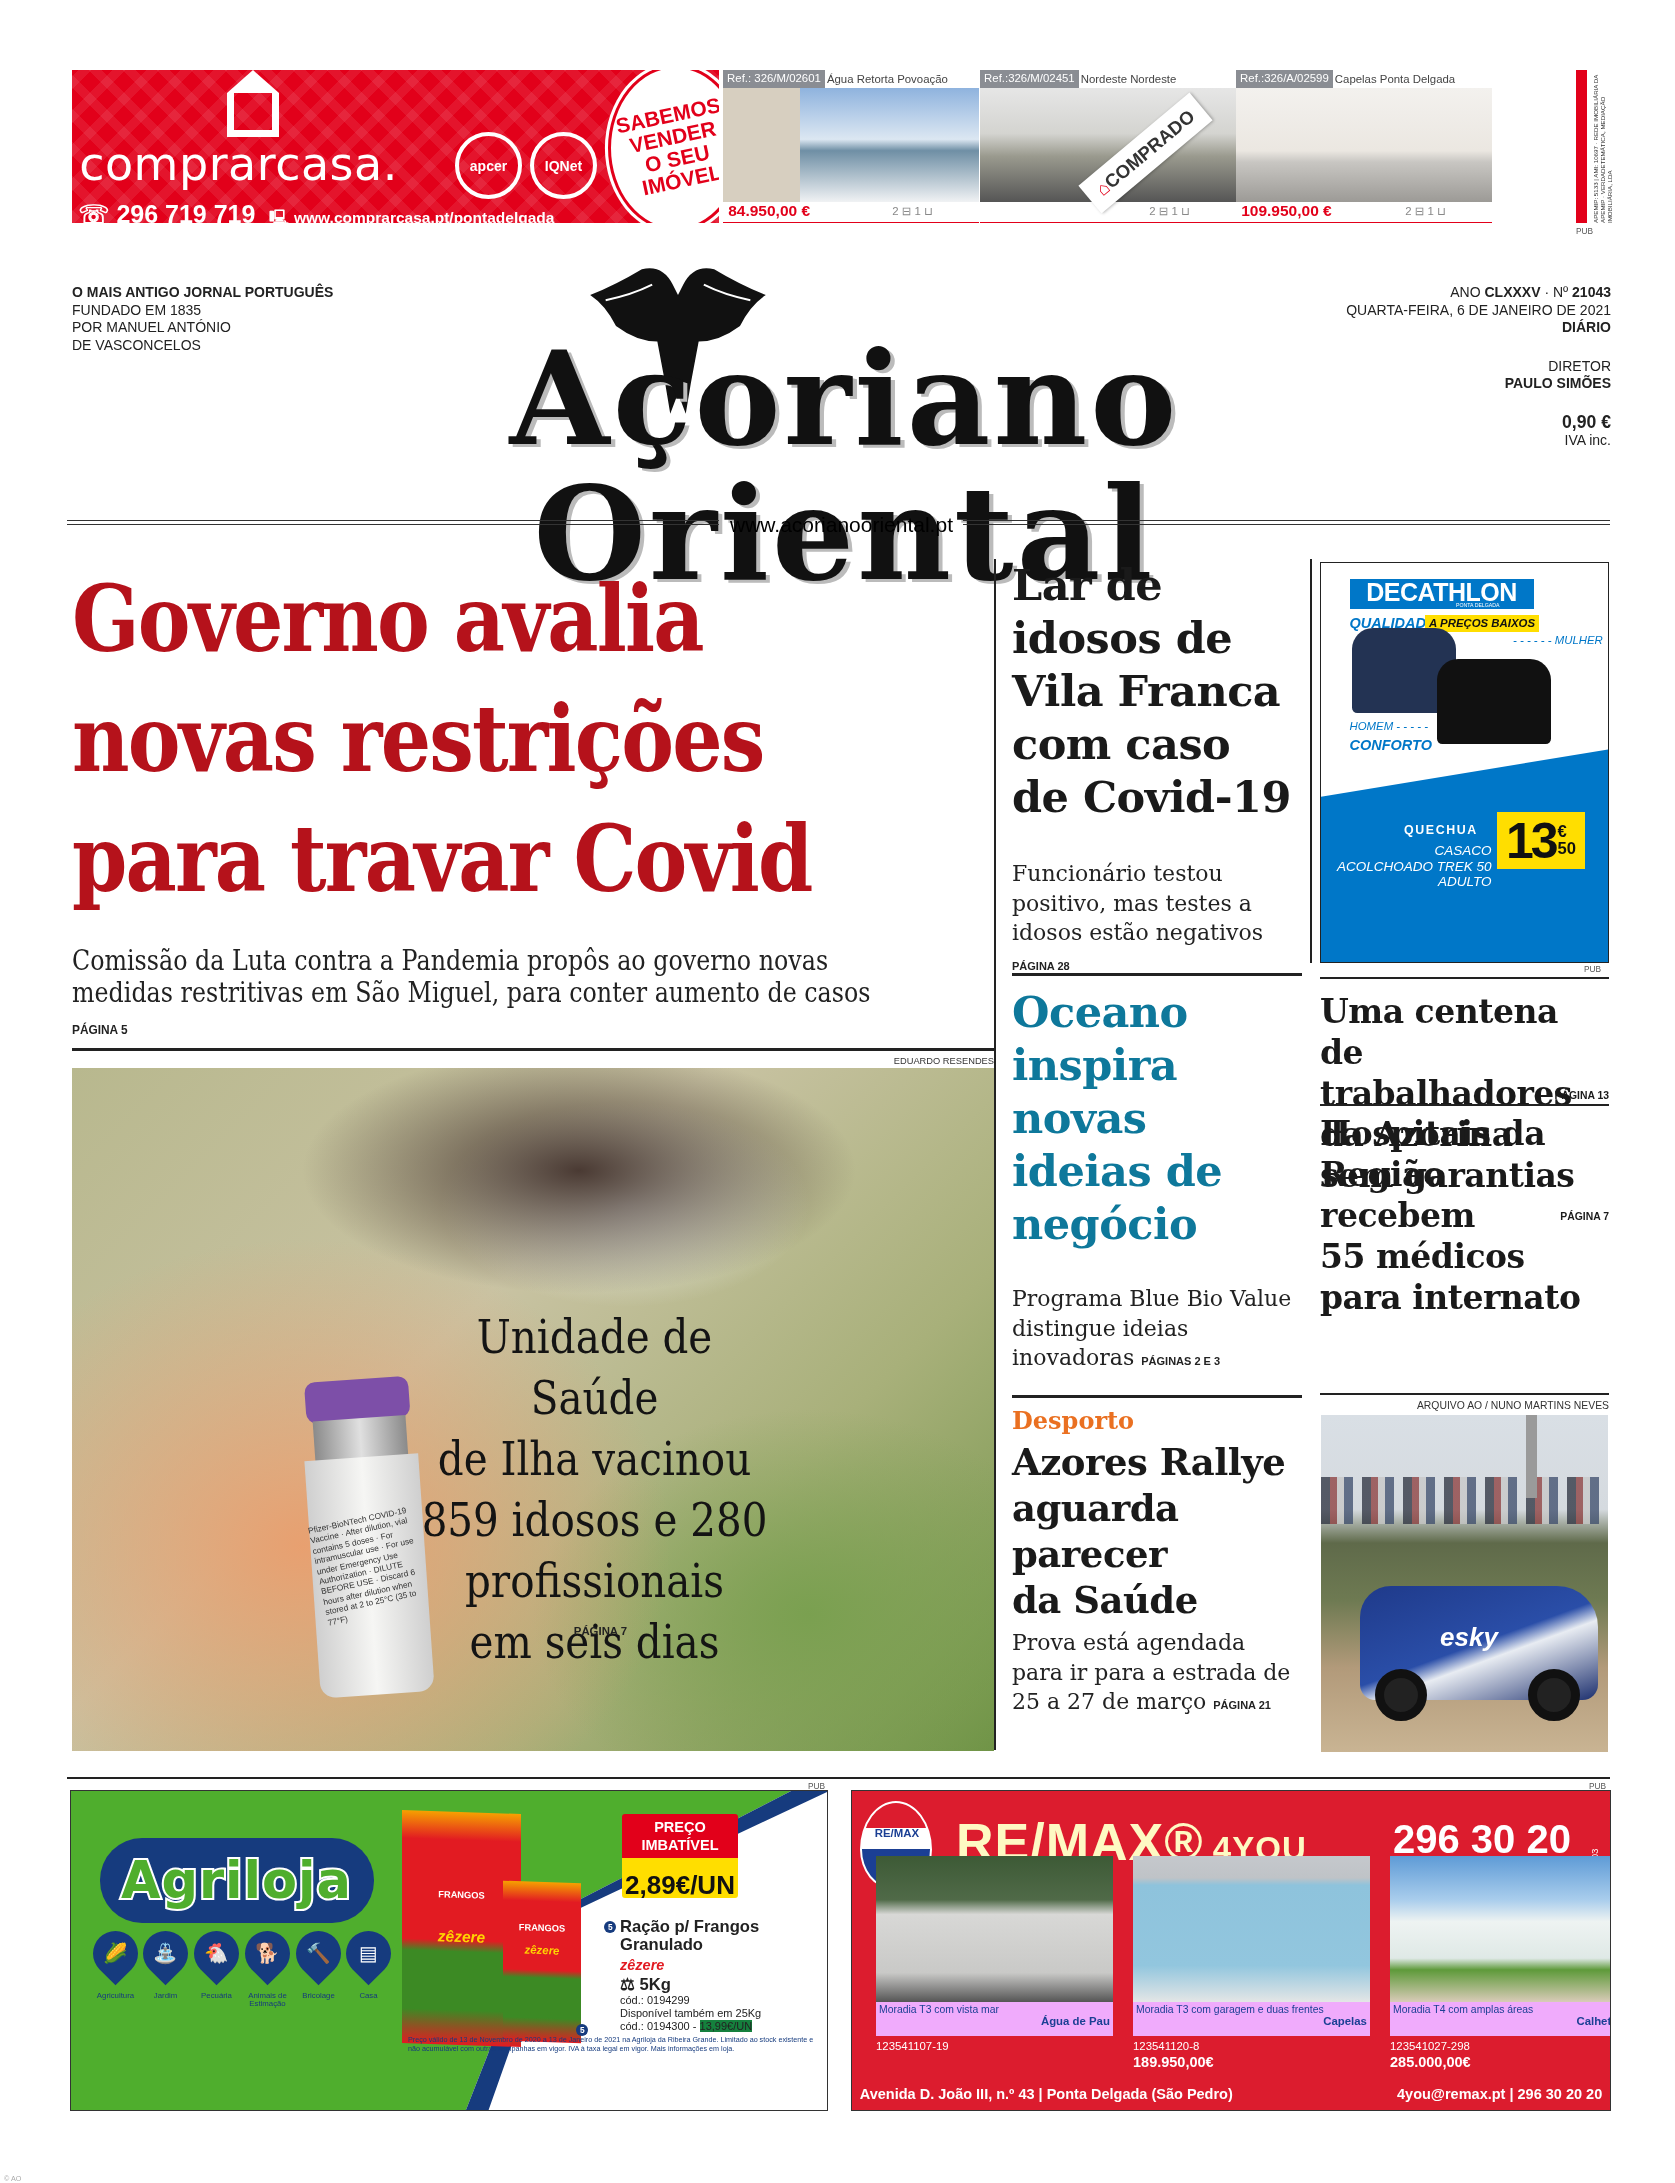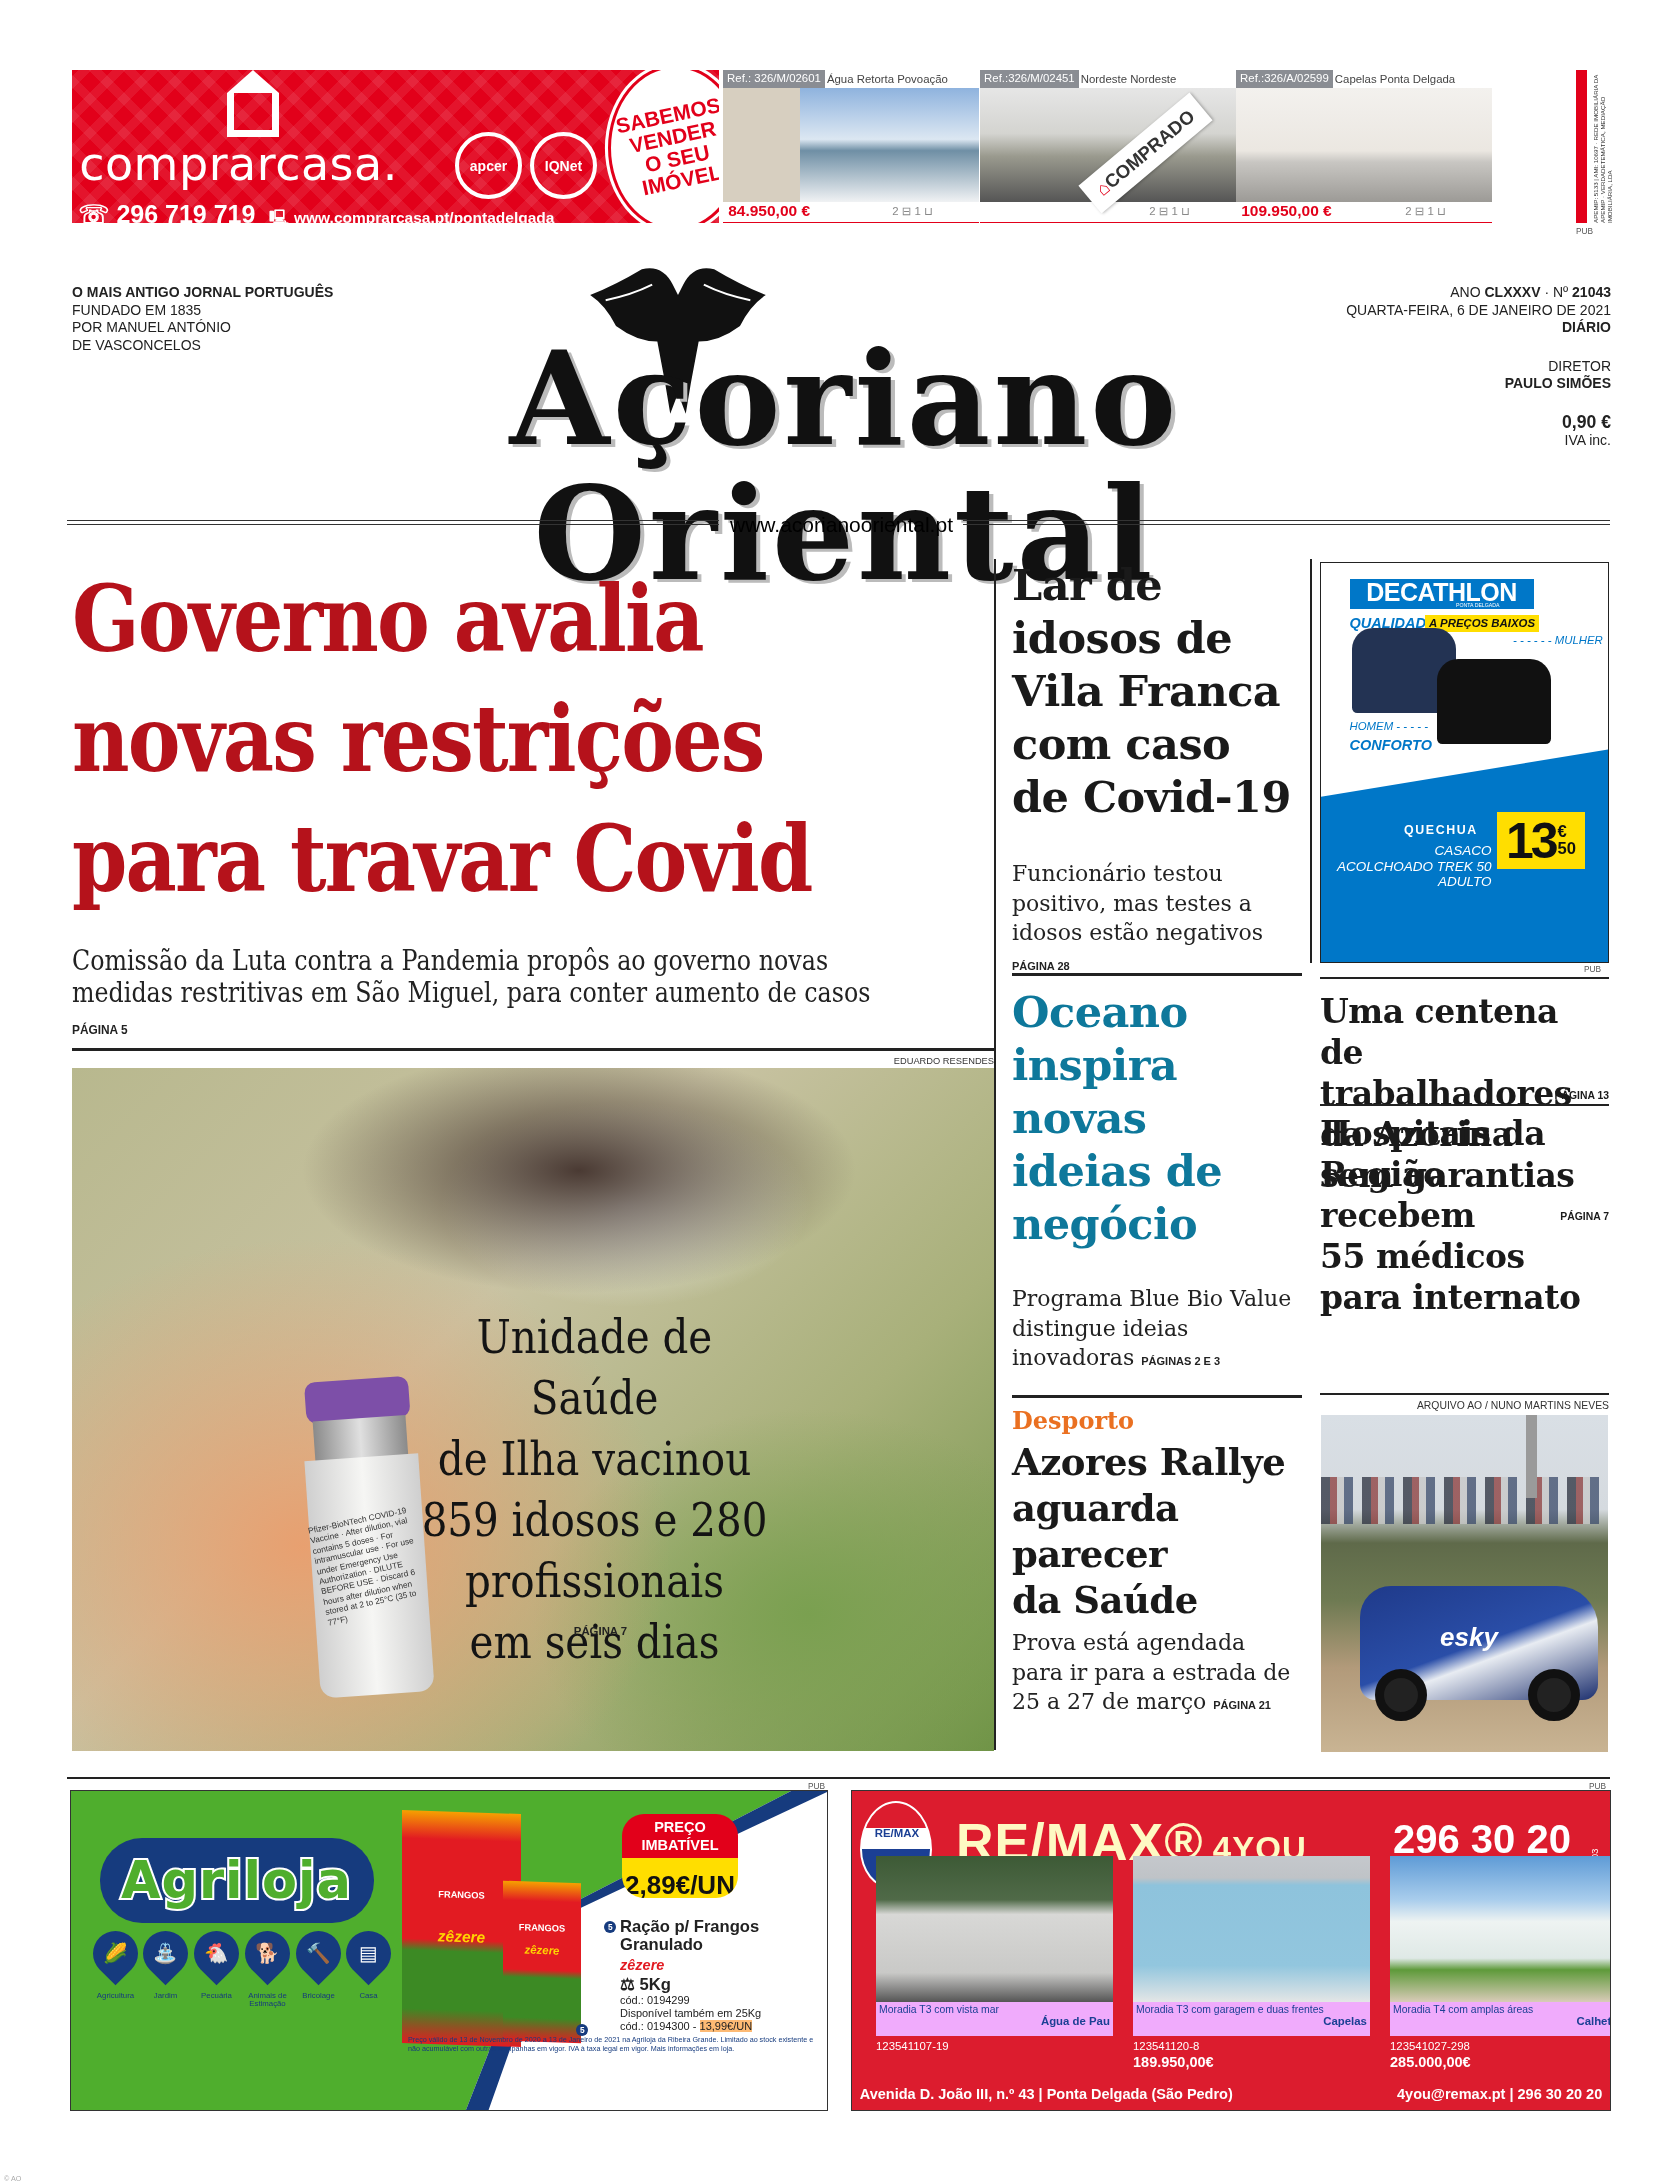--- a/index.html
+++ b/index.html
@@ -136,31 +136,31 @@
   #agri-pill { left: 28.5px; top: 47px; width: 274px; height: 85px; background: #163b7e; border-radius: 42px; display: flex; align-items: center; justify-content: center; }
   #agri-logo { font-family: "DejaVu Sans", sans-serif; font-weight: bold; font-size: 51px; color: #4fae2d; -webkit-text-stroke: 4.1px #fff; paint-order: stroke fill; letter-spacing: 1px; }
   .agri-cat { top: 140px; width: 47px; text-align: center; }
   .agri-pin { width: 45px; height: 45px; margin: 0 auto; background: #163b7e; border-radius: 50% 50% 50% 0; transform: rotate(-45deg); display: flex; align-items: center; justify-content: center; }
   .agri-pin span { transform: rotate(45deg); color: #fff; font-size: 19.7px; }
   .agri-label { margin-top: 16px; font-size: 7.8px; color: #163b7e; line-height: 8.3px; }
   #feed-bag-1 { left: 331px; top: 21px; width: 119px; height: 233px; background: linear-gradient(180deg, #f6a100 0%, #e21b22 12%, #e21b22 55%, #3c8a24 60%, #3c8a24 85%, #e21b22 100%); transform: skewY(2deg); }
   #feed-bag-2 { left: 432px; top: 91px; width: 78px; height: 160px; background: linear-gradient(180deg, #f6a100 0%, #e21b22 12%, #e21b22 55%, #3c8a24 60%, #3c8a24 85%, #e21b22 100%); transform: skewY(2deg); }
   .bag-label { position: absolute; left: 0; width: 100%; text-align: center; color: #fff; font-weight: bold; font-size: 9.3px; }
   .bag-brand { position: absolute; left: 0; width: 100%; text-align: center; color: #ffd400; font-weight: bold; font-style: italic; font-size: 15.5px; }
-  #agri-price-box { left: 551px; top: 23px; width: 116px; height: 84px; border-radius: 22px; overflow: hidden; }
+  #agri-price-box { left: 551px; top: 23px; width: 116px; height: 84px; border-radius: 3px; overflow: hidden; }
   #agri-price-top { height: 44px; background: #e2001a; color: #fff; font-weight: bold; font-size: 14.5px; line-height: 17.6px; text-align: center; padding-top: 5.2px; white-space: pre-line; }
   #agri-price-bottom { height: 54px; background: #ffde00; color: #111; font-weight: bold; font-size: 26px; text-align: center; line-height: 54px; }
   #agri-num { left: 533px; top: 130px; width: 12.4px; height: 12.4px; border-radius: 50%; background: #163b7e; color: #fff; font-size: 8.3px; text-align: center; line-height: 12.4px; font-weight: bold; }
   #agri-prod { left: 549px; top: 127px; font-size: 16.6px; font-weight: bold; color: #222; line-height: 17.6px; white-space: pre-line; }
   #agri-zezere { left: 549px; top: 166px; font-size: 14.5px; font-weight: bold; font-style: italic; color: #e21b22; }
   #agri-weight { left: 549px; top: 184px; font-size: 16.6px; font-weight: bold; color: #222; }
   #agri-cod1 { left: 549px; top: 203px; font-size: 11px; color: #222; }
   #agri-also { left: 549px; top: 216px; font-size: 11px; color: #222; }
   #agri-cod2 { left: 549px; top: 229px; font-size: 11px; color: #222; }
-  #agri-cod2 mark { background: #fdba74; color: #222; }
+  #agri-cod2 mark { background: #15803d; color: #222; }
   #agri-num2 { left: 505px; top: 233px; width: 12.4px; height: 12.4px; border-radius: 50%; background: #163b7e; color: #fff; font-size: 8.3px; text-align: center; line-height: 12.4px; font-weight: bold; }
   #agri-fine { left: 337px; top: 244px; width: 414px; font-size: 7.2px; line-height: 9.3px; color: #163b7e; }
 
   #remax { left: 851px; top: 1790px; width: 760px; height: 321px; border: 1.6px solid #333; background: #dc1c2e; overflow: hidden; }
   #remax-balloon { left: 7.8px; top: 10.4px; width: 72px; height: 88px; background: linear-gradient(180deg, #dc1c2e 0 30%, #fff 30% 55%, #1b3f94 55% 100%); border-radius: 50% 50% 45% 45% / 55% 55% 45% 45%; border: 2.1px solid #fff; }
   #remax-balloon-txt { left: 11.4px; top: 36px; width: 67px; text-align: center; font-size: 11.4px; font-weight: bold; color: #1b3f94; }
   #remax-brand { left: 104px; top: 21px; font-size: 52px; font-weight: bold; color: #fef9c3; letter-spacing: 1px; }
   #remax-brand small { font-size: 33px; margin-left: 9.3px; }
   #remax-phone { left: 541px; top: 26px; font-size: 40px; font-weight: bold; color: #fff; }
   #remax-lic { left: 738px; top: 15.5px; width: 15.5px; height: 98px; font-size: 9.3px; color: #fff; writing-mode: vertical-rl; transform: rotate(180deg); }

